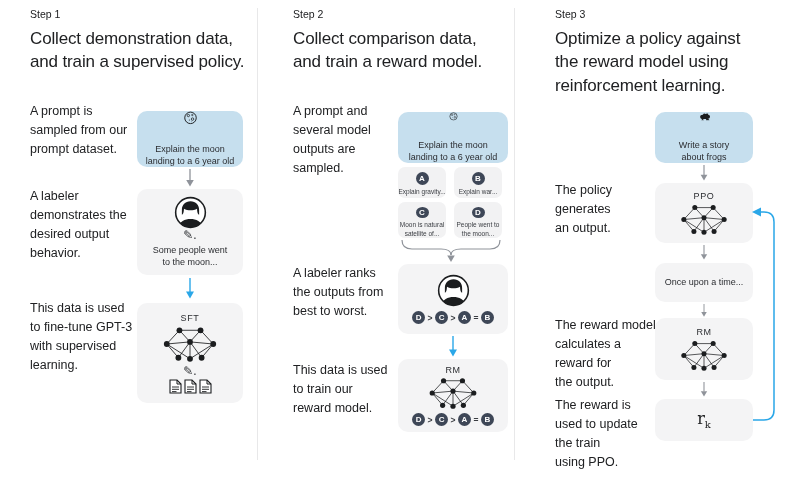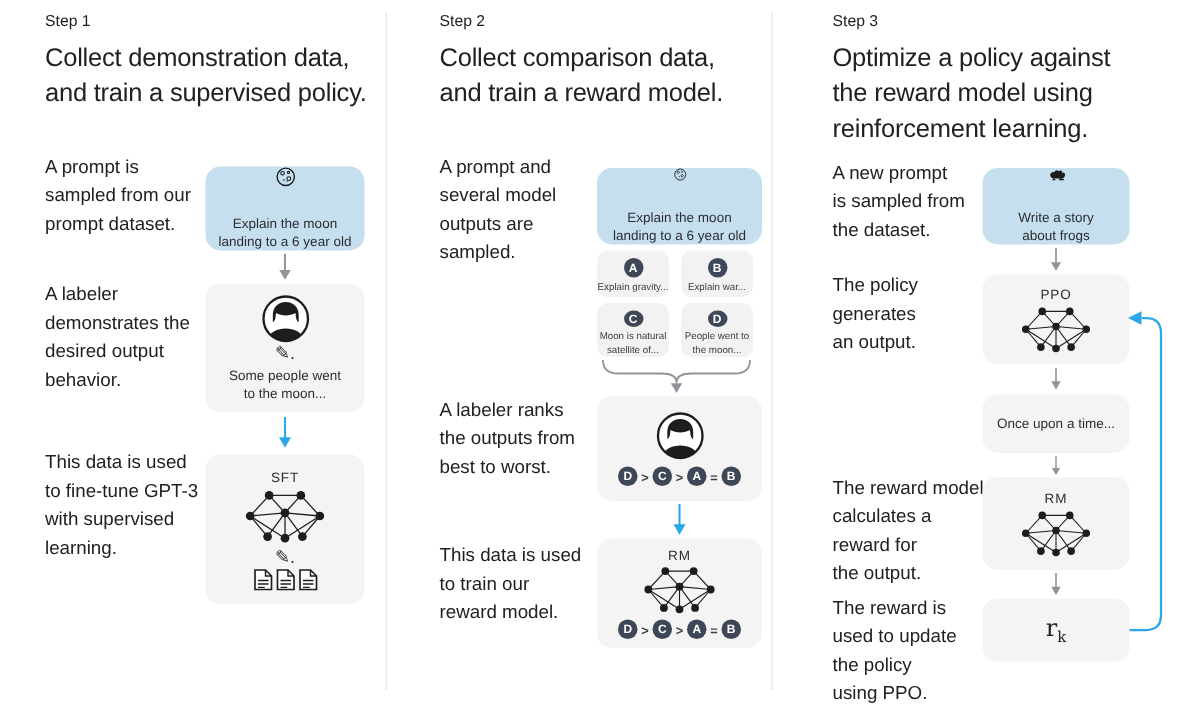--- a/index.html
+++ b/index.html
@@ -255,33 +255,30 @@
       <span class="op">=</span>
       <span class="badge">B</span>
     </div>
   </div>
 
   <div class="abs step-label" style="left:555px; top:8px">Step 3</div>
   <div class="abs heading" style="left:555px; top:27px">Optimize a policy against
 the reward model using
 reinforcement learning.</div>
 
-  <div class="abs caption" style="left:555px; top:106px">A new prompt
-is sampled from
-the dataset.</div>
   <div class="abs caption" style="left:555px; top:181px">The policy
 generates
 an output.</div>
   <div class="abs caption" style="left:555px; top:316px">The reward model
 calculates a
 reward for
 the output.</div>
   <div class="abs caption" style="left:555px; top:396px">The reward is
 used to update
-the policy
+the train
 using PPO.</div>
 
   <div class="box blue" style="left:655px; top:112px; width:98px; height:51px">
     <svg width="19" height="13">
         <use href="#i-frog"></use>
       </svg>
     <div class="box-text">Write a story
 about frogs</div>
   </div>
 

